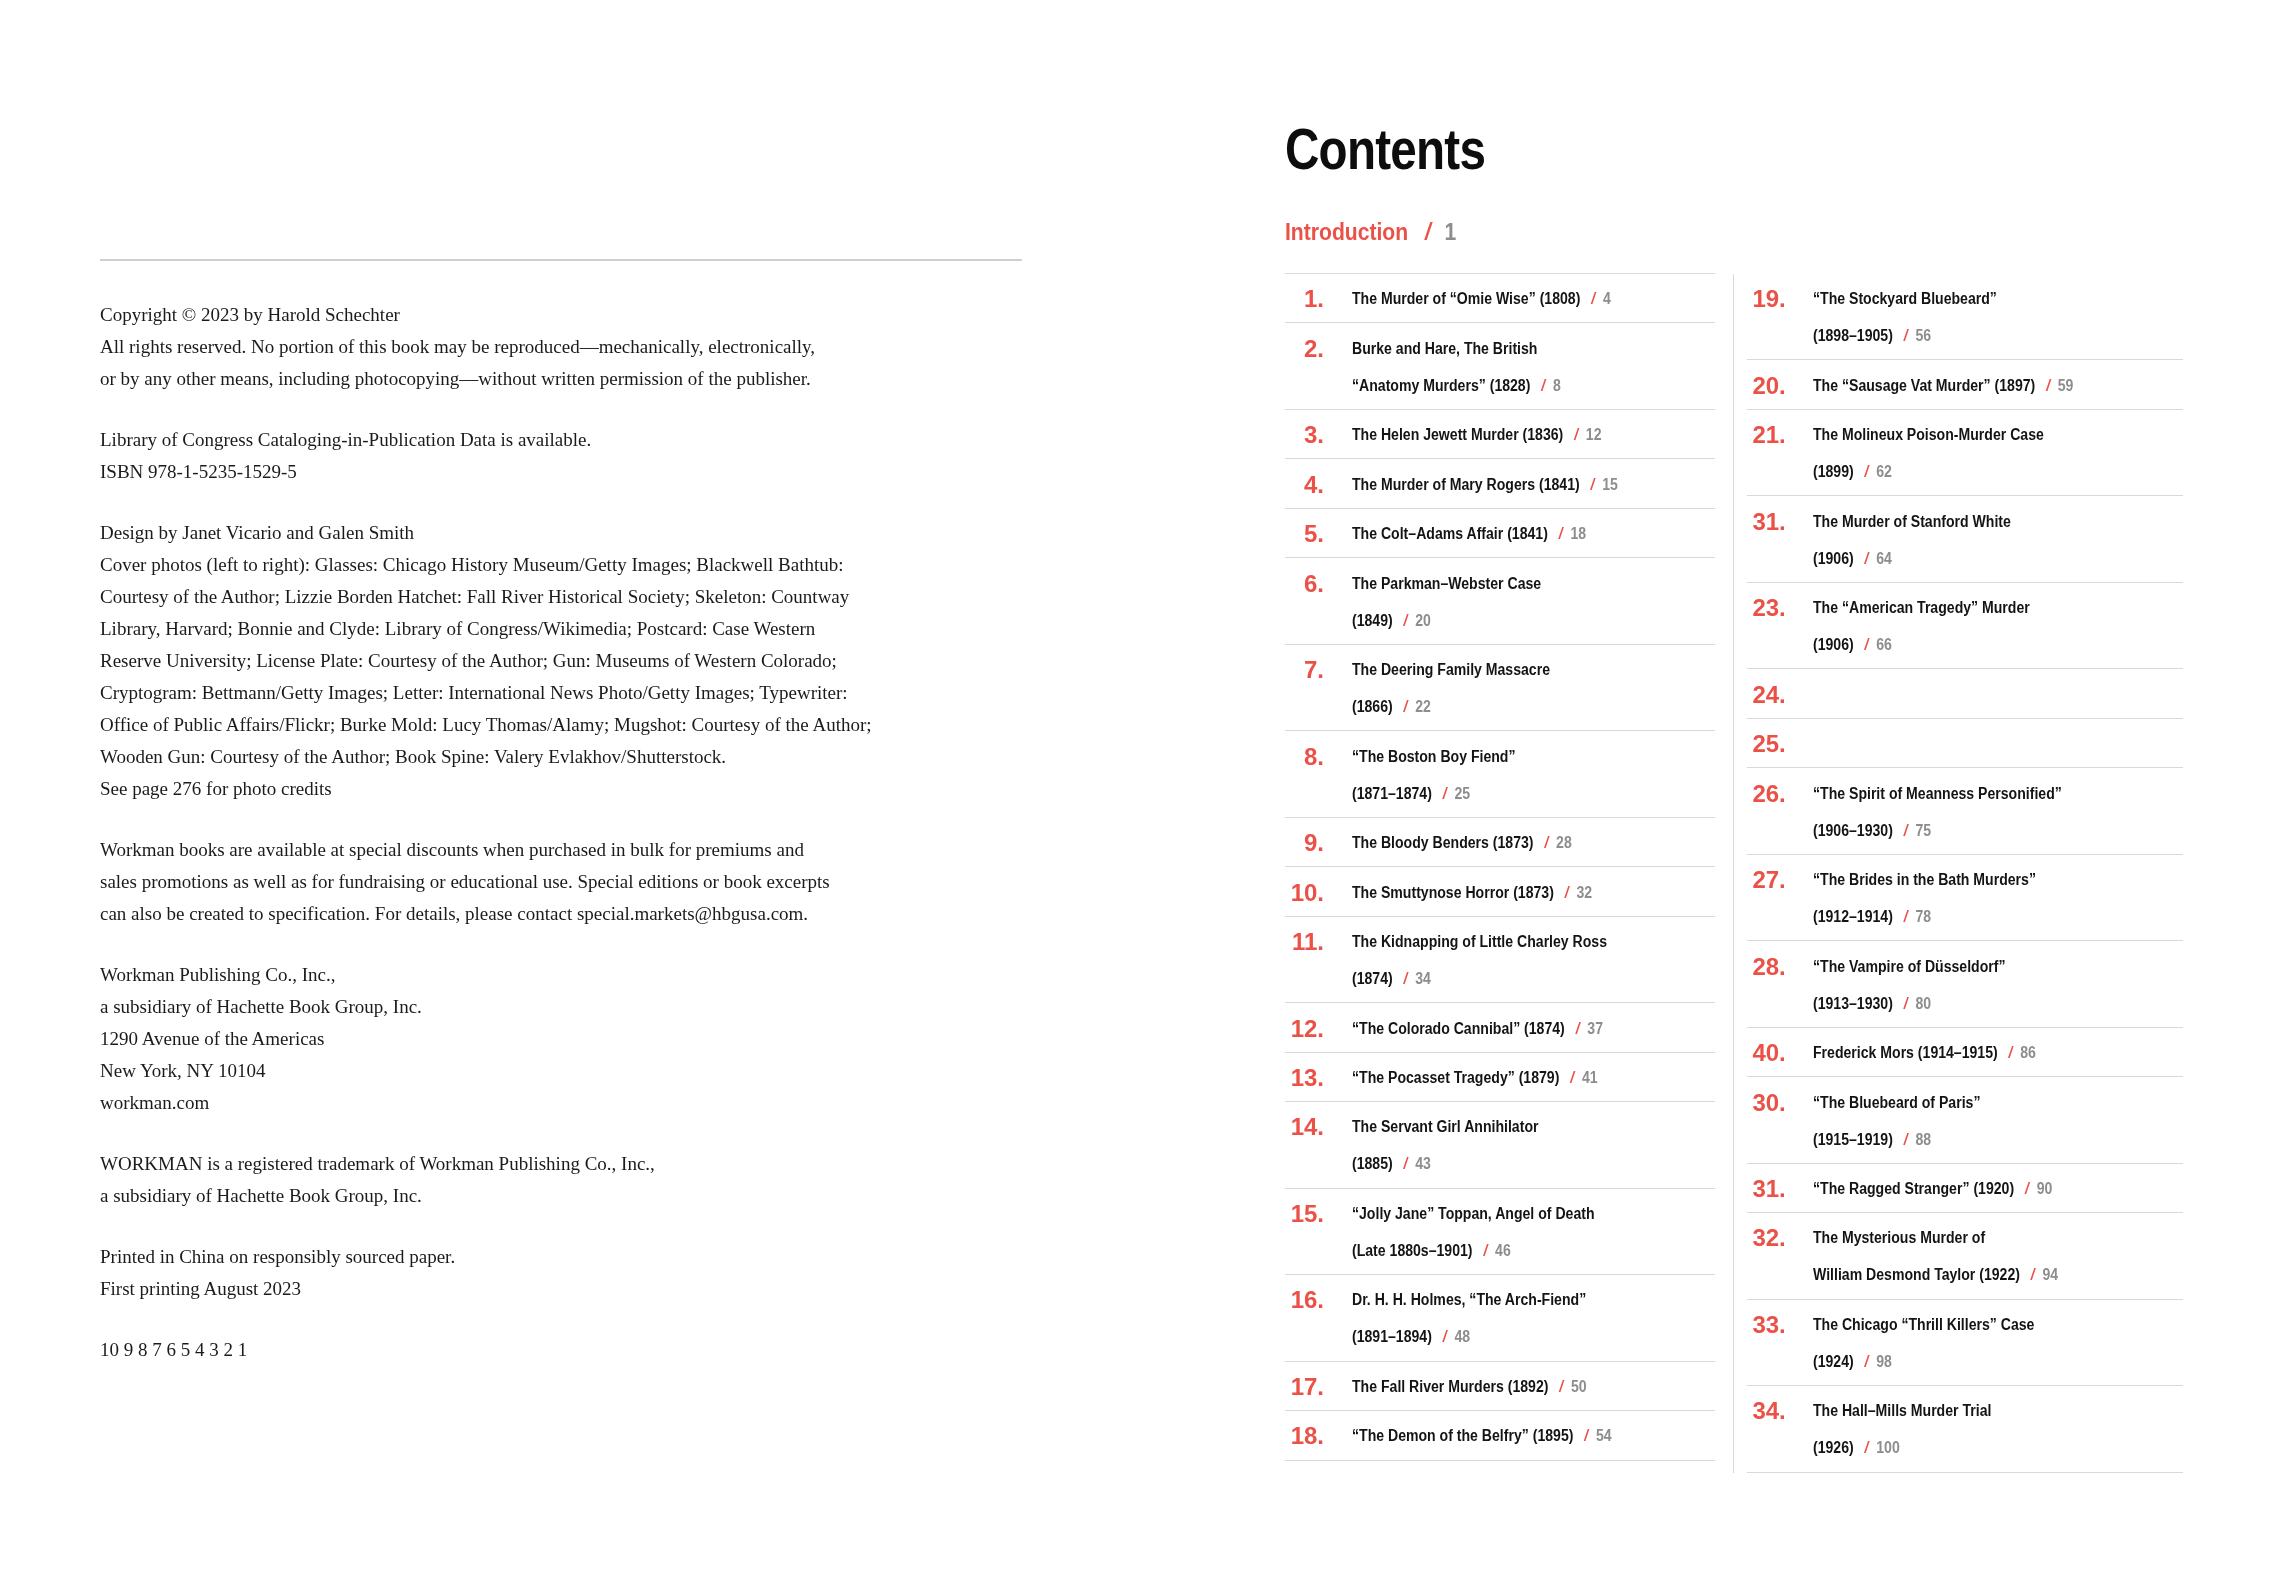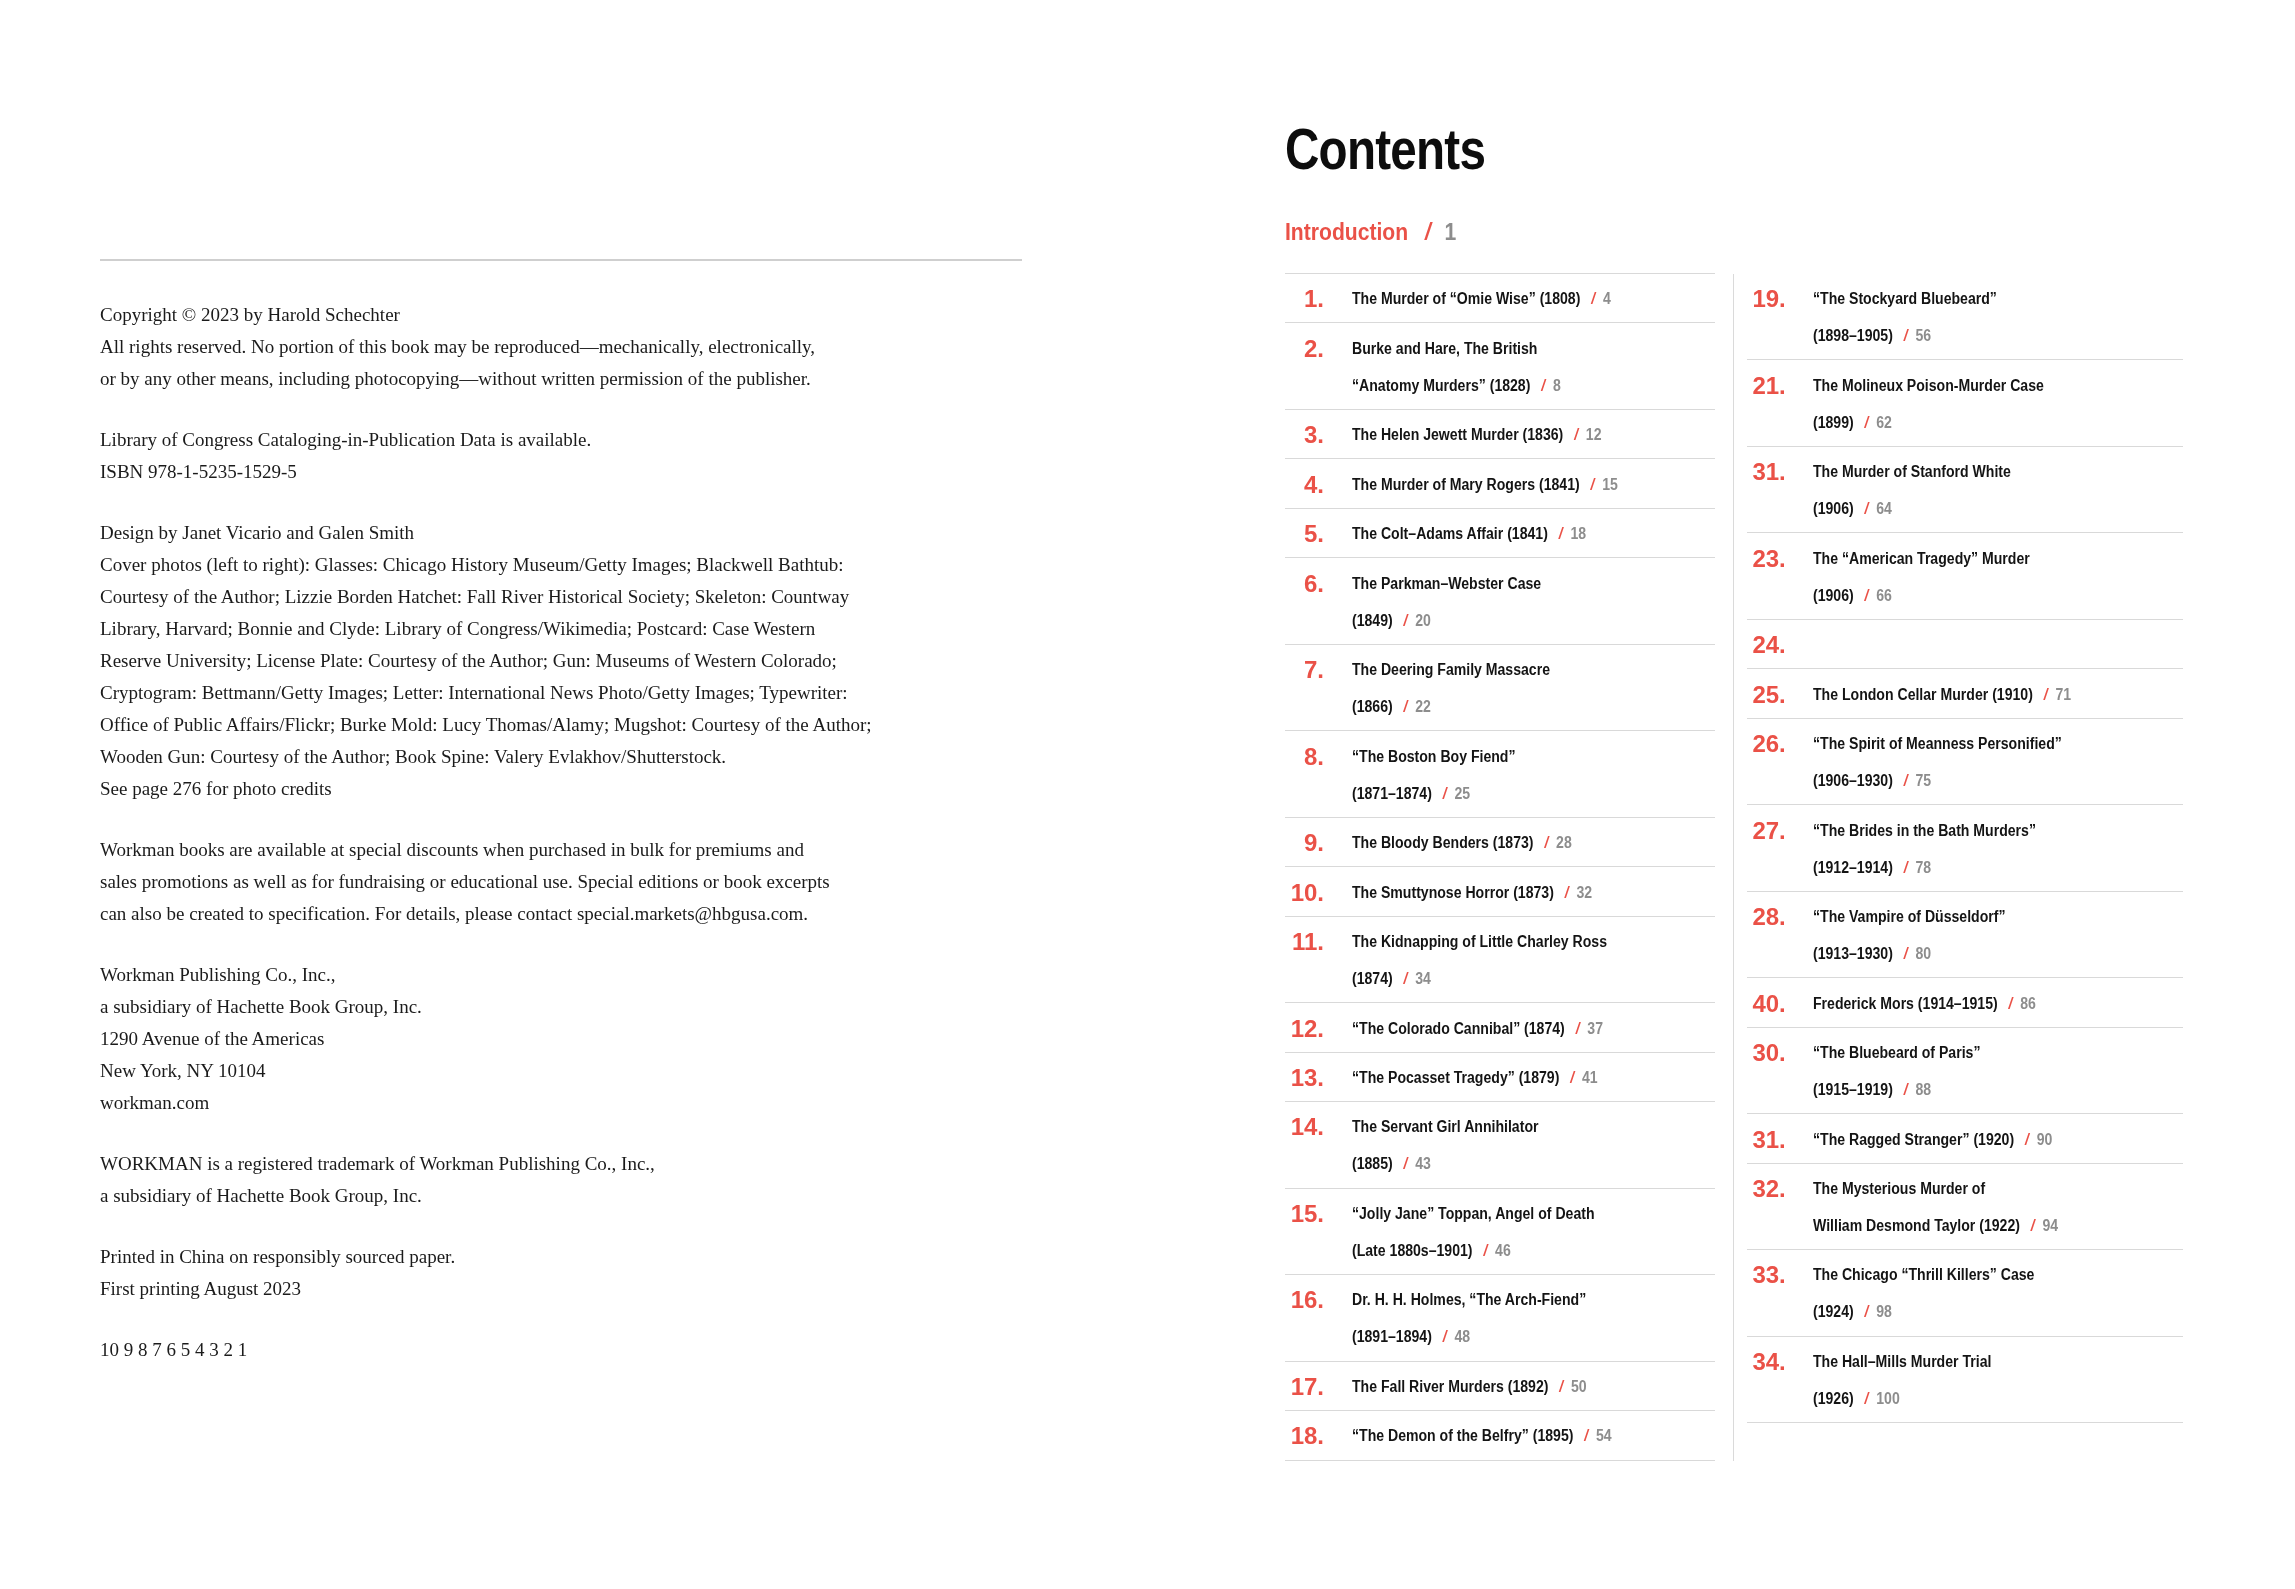--- a/index.html
+++ b/index.html
@@ -210,20 +210,26 @@
       <div class="vdiv"></div>
       <div class="toc-col c2">
           <div class="toc-row">
             <span class="toc-num">19.</span>
             <span class="toc-title">
               <div class="toc-line">“The Stockyard Bluebeard”</div>
               <div class="toc-line">(1898–1905)<span class="slash">/</span><span class="page-num">56</span></div>
             </span>
           </div>
           <div class="toc-row">
+            <span class="toc-num">20.</span>
+            <span class="toc-title">
+              <div class="toc-line">The “Sausage Vat Murder” (1897)<span class="slash">/</span><span class="page-num">59</span></div>
+            </span>
+          </div>
+          <div class="toc-row">
             <span class="toc-num">21.</span>
             <span class="toc-title">
               <div class="toc-line">The Molineux Poison-Murder Case</div>
               <div class="toc-line">(1899)<span class="slash">/</span><span class="page-num">62</span></div>
             </span>
           </div>
           <div class="toc-row">
             <span class="toc-num">31.</span>
             <span class="toc-title">
               <div class="toc-line">The Murder of Stanford White</div>
@@ -235,23 +241,20 @@
             <span class="toc-title">
               <div class="toc-line">The “American Tragedy” Murder</div>
               <div class="toc-line">(1906)<span class="slash">/</span><span class="page-num">66</span></div>
             </span>
           </div>
           <div class="toc-row">
             <span class="toc-num">24.</span>
           </div>
           <div class="toc-row">
             <span class="toc-num">25.</span>
-            <span class="toc-title">
-              <div class="toc-line">The London Cellar Murder (1910)<span class="slash">/</span><span class="page-num">71</span></div>
-            </span>
           </div>
           <div class="toc-row">
             <span class="toc-num">26.</span>
             <span class="toc-title">
               <div class="toc-line">“The Spirit of Meanness Personified”</div>
               <div class="toc-line">(1906–1930)<span class="slash">/</span><span class="page-num">75</span></div>
             </span>
           </div>
           <div class="toc-row">
             <span class="toc-num">27.</span>

